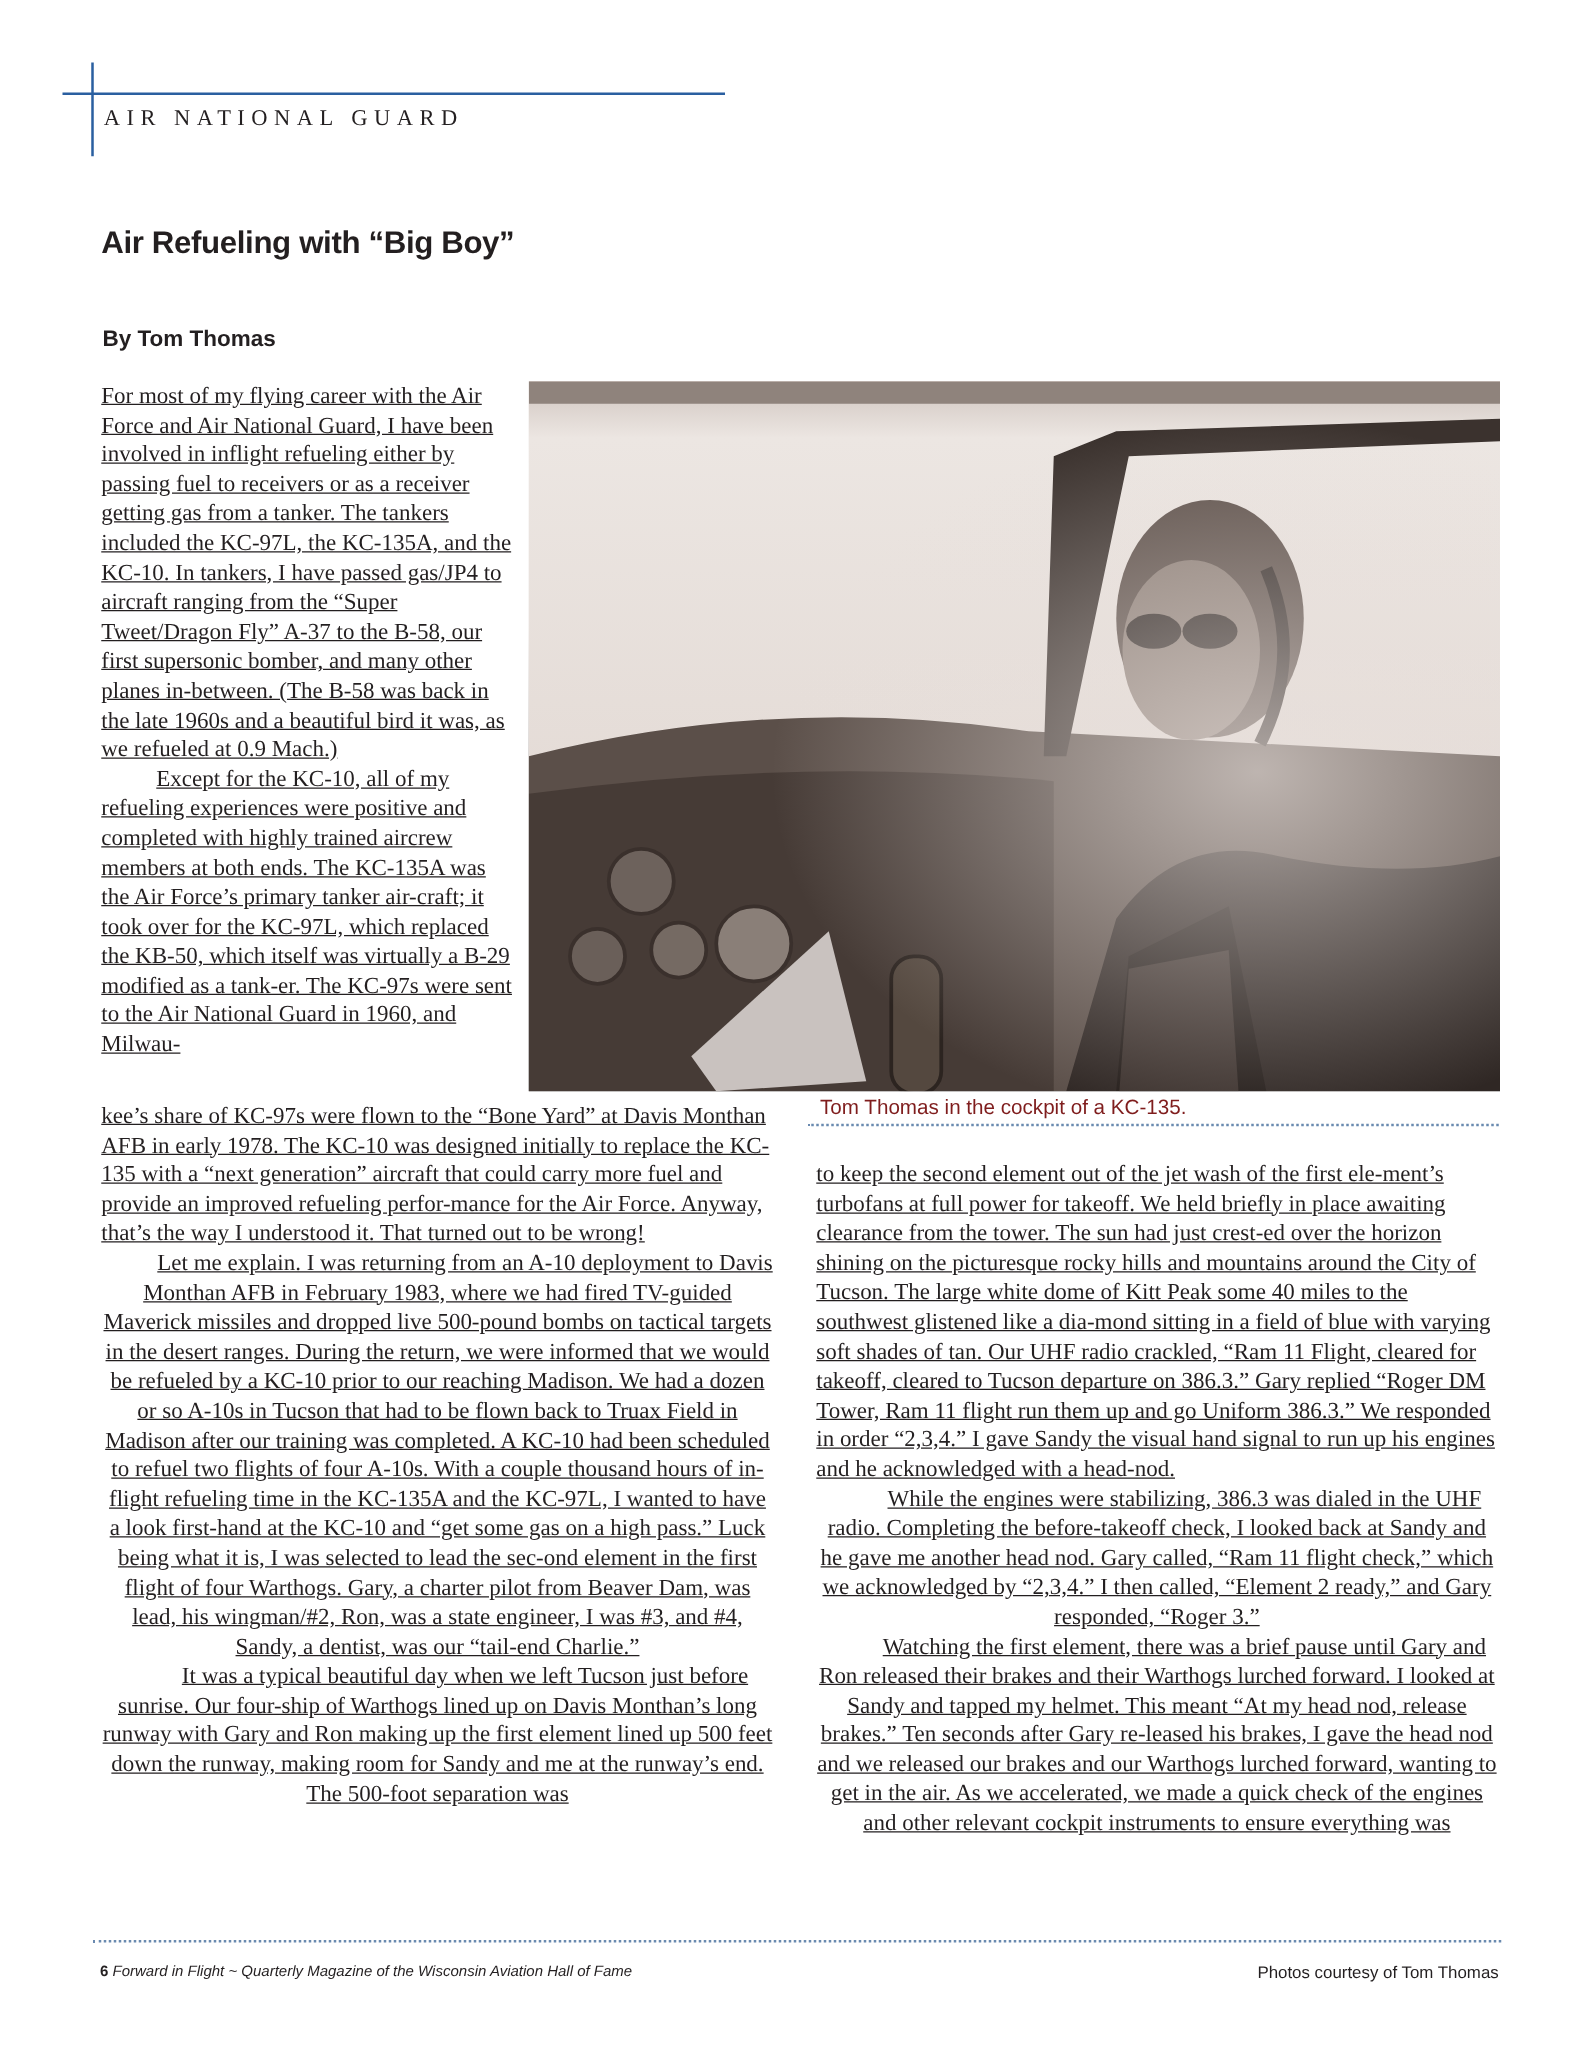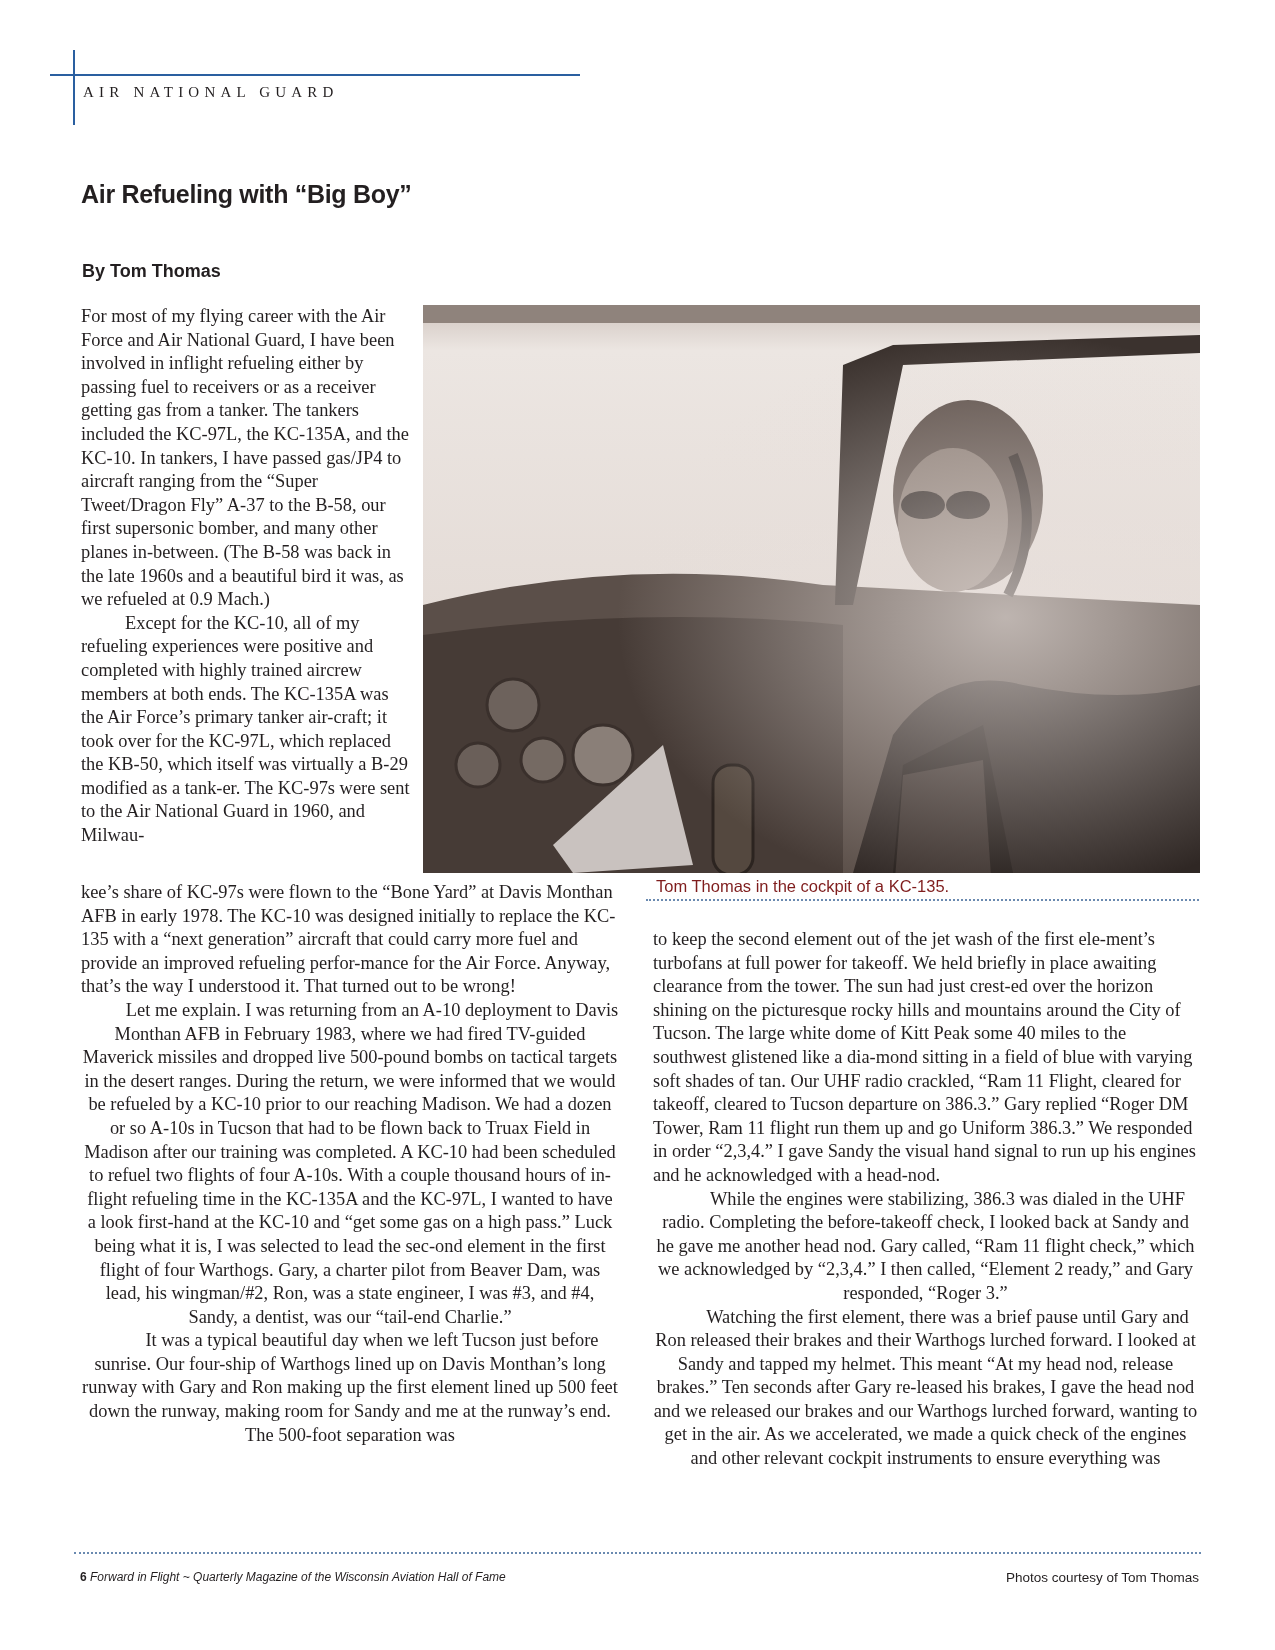--- a/index.html
+++ b/index.html
@@ -1,31 +1,31 @@
 <!DOCTYPE html>
 <html><head>
   <meta charset="utf-8">
   <style>
     * { margin: 0; padding: 0; box-sizing: border-box; }
     html, body { width: 1275px; height: 1650px; background: #ffffff; overflow: hidden; }
     body { position: relative; font-family: "Liberation Serif", serif; color: #231f20; }
 
     .hdr-hline { position: absolute; left: 50px; top: 74px; width: 530px; height: 2px; background: #2a5fa0; }
     .hdr-vline { position: absolute; left: 73px; top: 50px; width: 2px; height: 75px; background: #2a5fa0; }
-    .section-label { position: absolute; left: 83px; top: 84px; font-family: "Liberation Serif", serif; font-size: 15px; letter-spacing: 5.2px; color: #231f20; white-space: nowrap; }
+    .section-label { position: absolute; left: 83px; top: 84px; font-family: "Liberation Serif", serif; font-size: 18px; letter-spacing: 5.2px; color: #231f20; white-space: nowrap; }
 
     .title { position: absolute; left: 81px; top: 180px; font-family: "Liberation Sans", sans-serif; font-weight: bold; font-size: 25px; color: #231f20; white-space: nowrap; letter-spacing: -0.3px; }
     .byline { position: absolute; left: 82px; top: 249px; font-family: "Liberation Sans", sans-serif; font-weight: bold; font-size: 18px; color: #231f20; white-space: nowrap; margin-top: 12px; }
 
     .photo { position: absolute; left: 423px; top: 305px; width: 777px; height: 568px; overflow: hidden;
       background: linear-gradient(180deg, #d8cec8 0%, #e9e2de 12%, #ddd3cd 35%, #6f625b 55%, #3c322e 75%, #2a221f 100%); }
     .photo svg { display: block; }
 
     .text { font-size: 18.4px; line-height: 23.6px; color: #231f20; }
-    .p { display: block; }
+    .p { display: block; text-decoration: underline; }
     .indent { text-indent: 44px; text-align: center; }
 
     .col-narrow { position: absolute; left: 81px; top: 305px; width: 330px; }
     .col-left { position: absolute; left: 81px; top: 881px; width: 538px; }
     .col-right { position: absolute; left: 653px; top: 928px; width: 545px; }
 
     .caption { position: absolute; left: 656px; top: 877px; font-family: "Liberation Sans", sans-serif; font-size: 16.5px; color: #7f1d1d; white-space: nowrap; }
     .caption-rule { position: absolute; left: 646px; top: 899px; width: 553px; border-top: 2px dotted #6a8ab0; }
 
     .footer-rule { position: absolute; left: 74px; top: 1552px; width: 1127px; border-top: 2px dotted #6a8ab0; }

